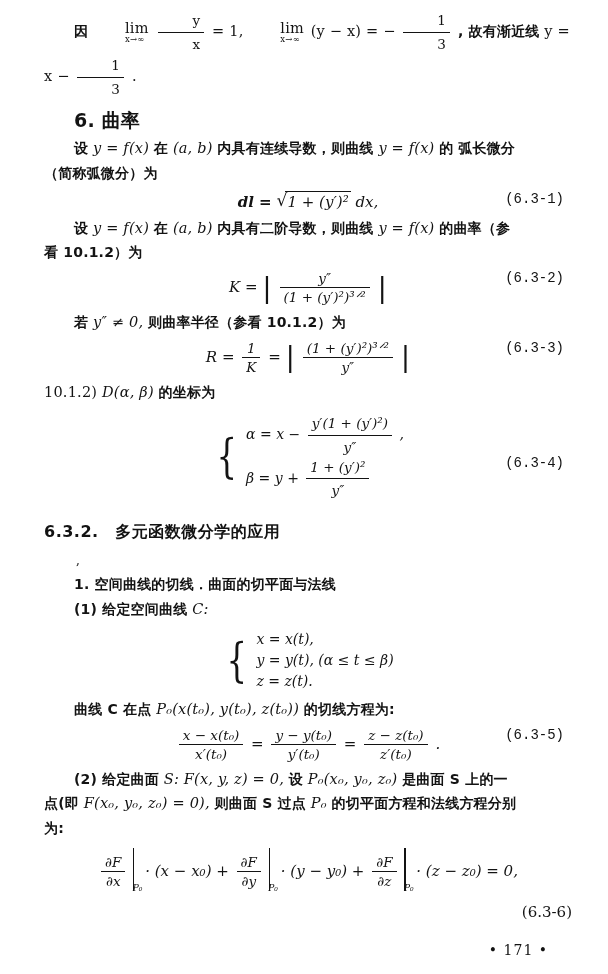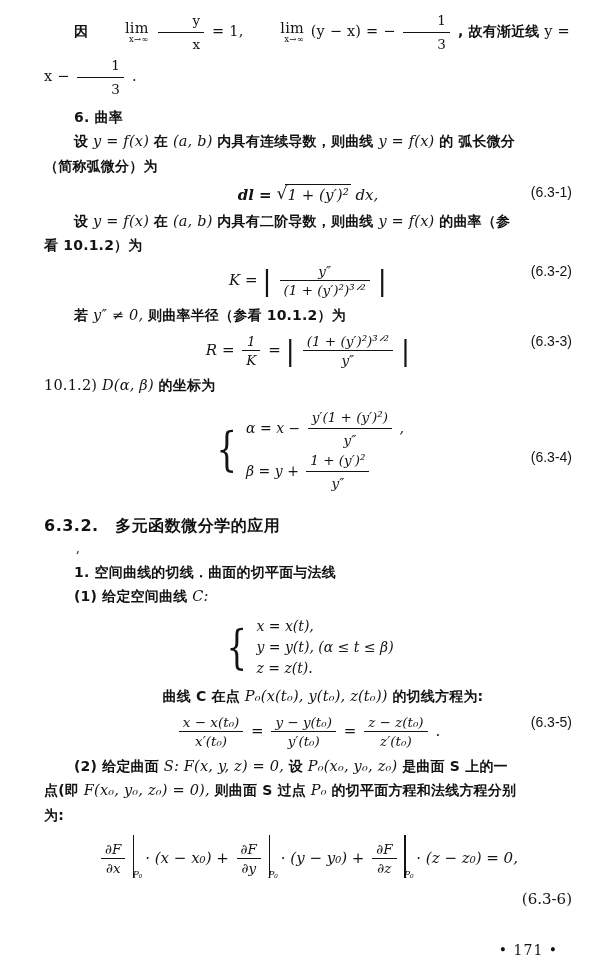--- a/index.html
+++ b/index.html
@@ -39,36 +39,36 @@
     text-indent: 30px;
   }
   .cjk {
     font-family: "DejaVu Sans", sans-serif;
     font-size: 14px;
     font-weight: 600;
   }
   .bold-head {
     font-family: "DejaVu Sans", sans-serif;
     font-weight: 700;
-    font-size: 14px;
+    font-size: 19px;
   }
   .mathline {
     text-align: center;
     font-family: "DejaVu Serif", serif;
     font-style: italic;
     font-size: 15px;
     margin: 6px 0 6px 0;
     position: relative;
   }
   .eqno {
     position: absolute;
-    right: 0;
+    right: 8px;
     font-style: normal;
     font-size: 14px;
-    font-family: Liberation Sans, sans-serif;
+    font-family: Liberation Mono, monospace;
   }
   .frac {
     display: inline-block;
     vertical-align: middle;
     text-align: center;
     margin: 0 3px;
   }
   .frac .num {
     display: block;
     border-bottom: 1.2px solid #181818;
@@ -119,52 +119,52 @@
     vertical-align: middle;
     text-align: left;
     font-style: italic;
     font-size: 14px;
   }
   .sysrows div {
     line-height: 1.5;
   }
   .lim {
     display: inline-block;
-    text-align: right;
+    text-align: left;
     vertical-align: middle;
     margin: 0 2px;
   }
   .lim .op {
     display: block;
     font-style: normal;
     font-size: 14.5px;
     line-height: 1;
   }
   .lim .sub {
     display: block;
     font-size: 8.5px;
     font-style: normal;
     line-height: 1.1;
   }
   .section-title {
     font-family: "DejaVu Sans", sans-serif;
     font-size: 16px;
     font-weight: 700;
-    margin: 22px 0 8px 0;
+    margin: 22px 0 14px 0;
     letter-spacing: 0.5px;
   }
   .dotmark {
     font-size: 12px;
     margin: 0 0 0 32px;
     line-height: 0.6;
   }
   .pagenum {
     position: absolute;
     bottom: 16px;
-    right: 50px;
+    right: 60px;
     font-size: 14px;
     font-family: "DejaVu Serif", serif;
     letter-spacing: 1px;
   }
   .evalbar {
     display: inline-block;
     position: relative;
     padding-right: 12px;
   }
   .evalbar:after {
@@ -336,21 +336,21 @@
 
     <div class="mathline" style="margin-top:8px;">
       <span class="brace">{</span>
       <span class="sysrows">
         <div>x = x(t),</div>
         <div>y = y(t), (α ≤ t ≤ β)</div>
         <div>z = z(t).</div>
       </span>
     </div>
 
-    <div class="line indent" style="margin-top:6px;text-align:center;">
+    <div class="line indent" style="margin-top:6px;">
       <span class="cjk">曲线 C 在点</span>
       <span style="font-style:italic">P₀(x(t₀), y(t₀), z(t₀))</span>
       <span class="cjk">的切线方程为:</span>
     </div>
 
     <div class="mathline">
       <span class="frac">
         <span class="num">x − x(t₀)</span>
         <span class="den">x′(t₀)</span>
       </span>

